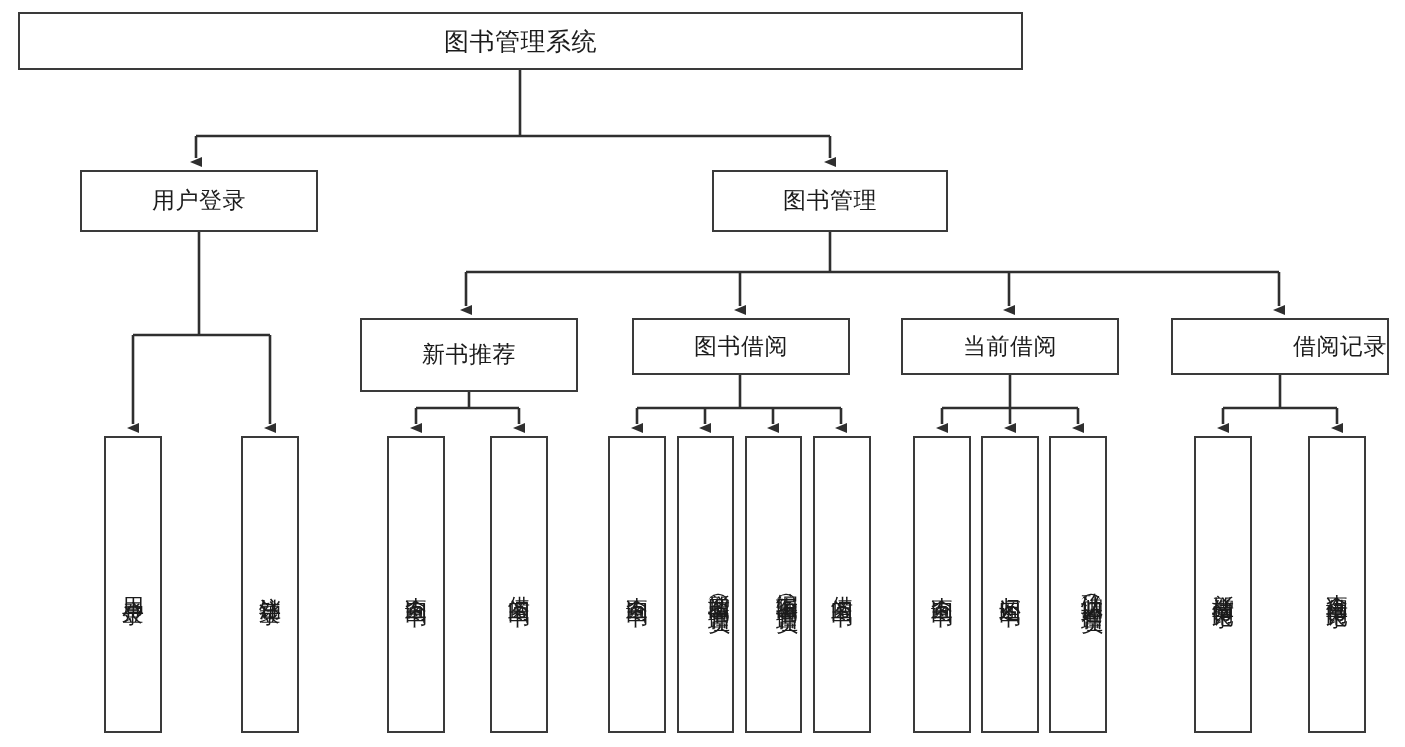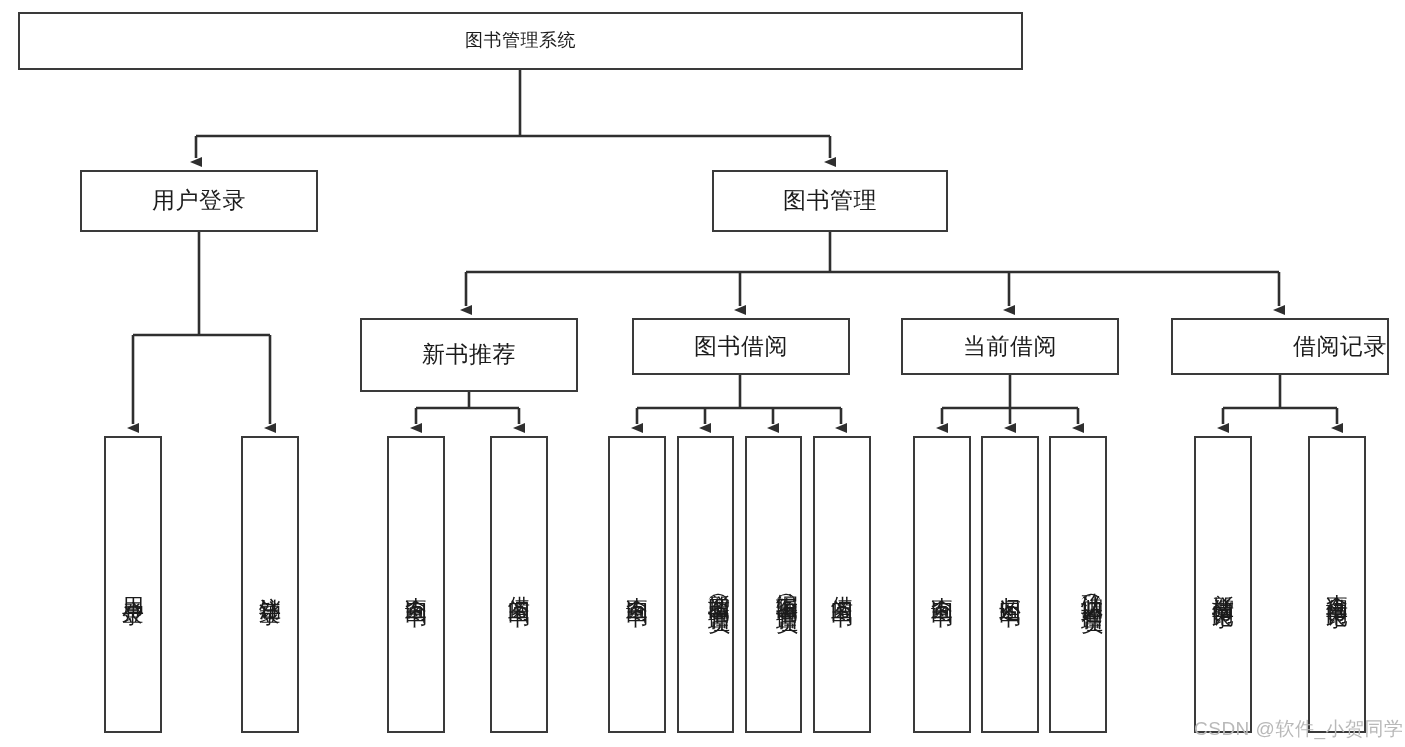--- a/index.html
+++ b/index.html
@@ -37,21 +37,21 @@
     color: #1b1b1b;
     letter-spacing: 0.5px;
   }
   .node.horiz {
     font-size: 23px;
     line-height: 1.2;
     text-align: center;
     white-space: nowrap;
   }
   .node.root {
-    font-size: 18px;
+    font-size: 25px;
   }
   .node.leaf {
     writing-mode: vertical-rl;
     text-orientation: upright;
     align-items: flex-start;
     justify-content: center;
     padding-top: 8px;
     font-size: 22px;
     line-height: 1.18;
     letter-spacing: 3px;
@@ -184,15 +184,14 @@
     <span>确认归还（管理员）</span>
   </div>
 
   <div class="node leaf centered" style="left:1194px; top:436px; width:58px; height:297px;">
     <span>新增借阅记录</span>
   </div>
   <div class="node leaf centered" style="left:1308px; top:436px; width:58px; height:297px;">
     <span>查询借阅记录</span>
   </div>
 
-  <div class="watermark" style="left:1194px; top:716px;">CSDN @软件_小贺同学</div>
 
 </div>
 
 </body></html>

